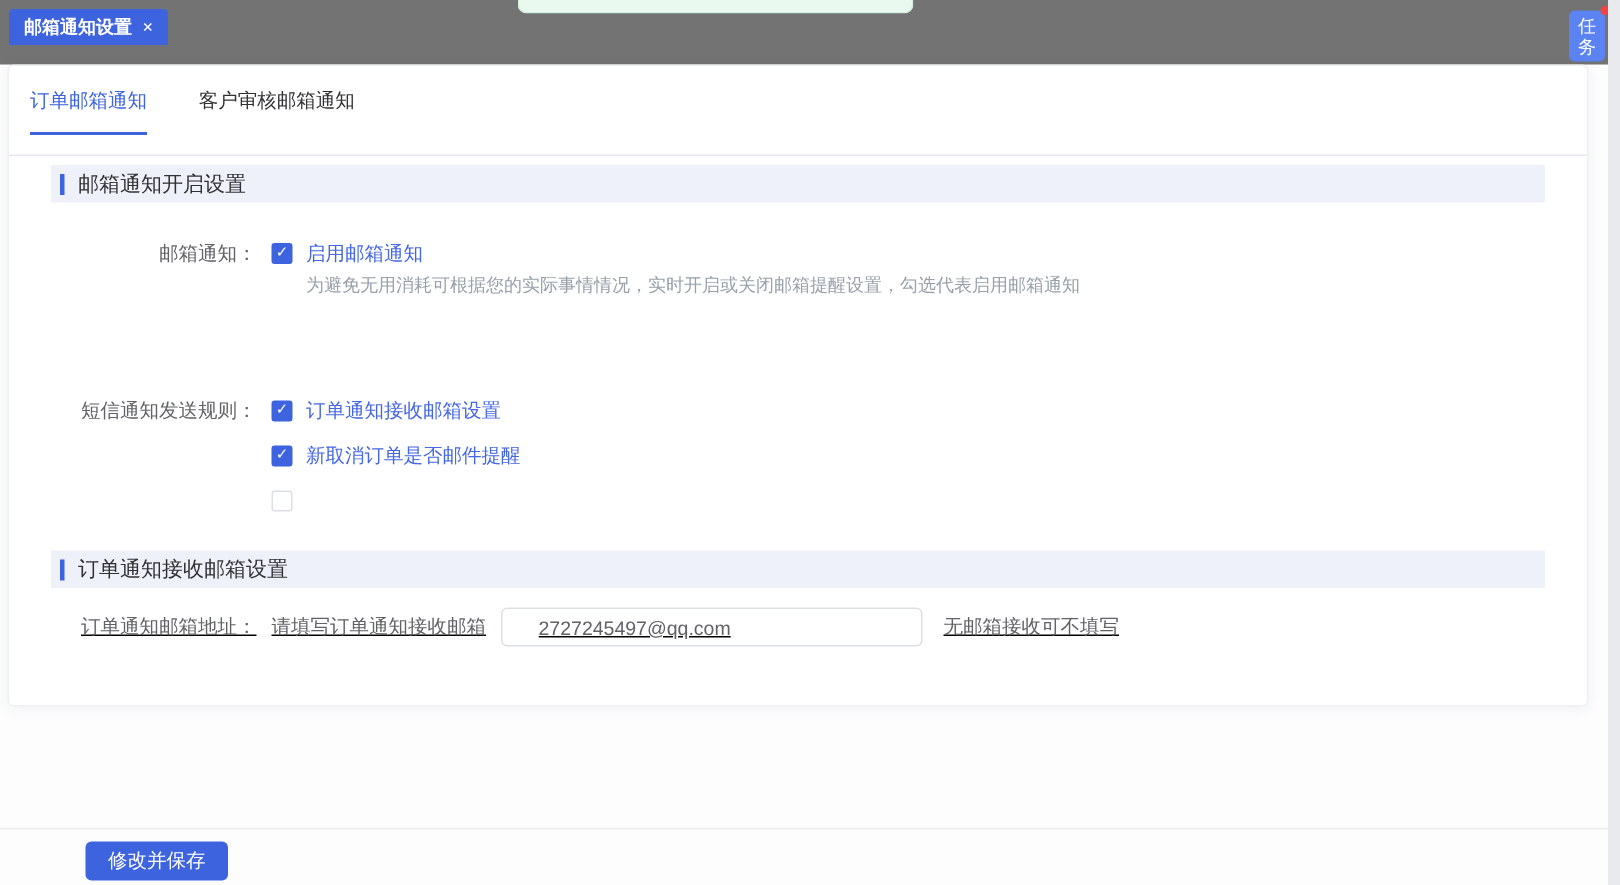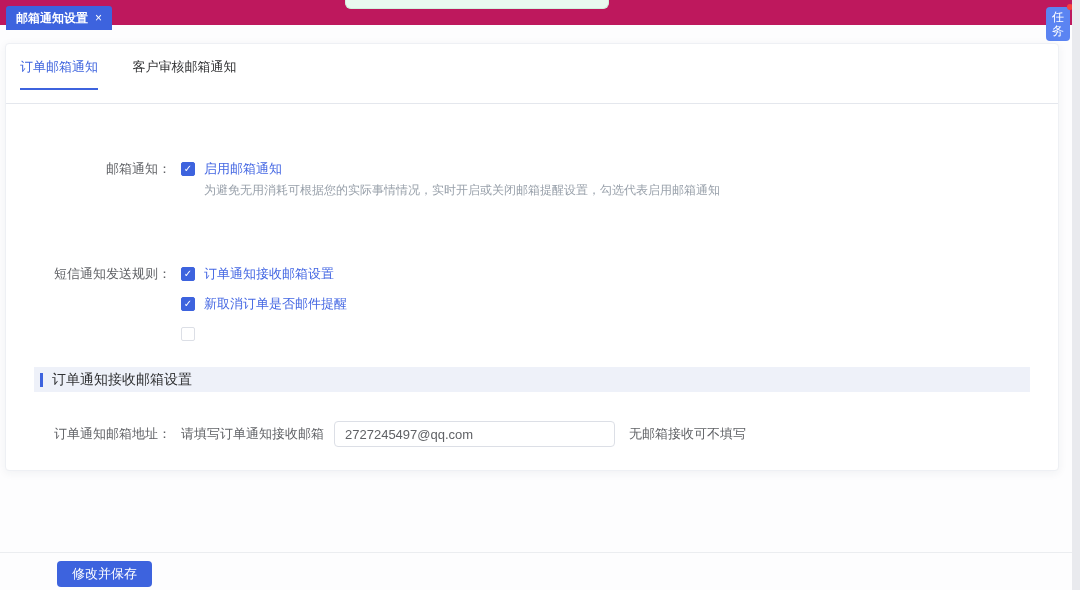--- a/index.html
+++ b/index.html
@@ -1,21 +1,21 @@
 <!DOCTYPE html>
 <html><head>
 <meta charset="utf-8">
 <style>
   * { margin:0; padding:0; box-sizing:border-box; }
   html,body { width:1080px; height:590px; }
   body { font-family:"Liberation Sans","DejaVu Sans",sans-serif; background:#fff; }
   .screen { position:relative; width:1080px; height:590px; overflow:hidden; background:#fdfdfe; }
 
   
-  .topbar { position:absolute; left:0; top:0; width:1080px; height:25px; background:#be185d; }
+  .topbar { position:absolute; left:0; top:0; width:1080px; height:43px; background:#737373; }
   .toast-remnant { position:absolute; left:345px; top:0; width:264px; height:9px;
     background:#e9f9ef; border:1px solid #d2f0de; border-top:none; border-radius:0 0 6px 6px; }
   .page-tab { position:absolute; left:6px; top:6px; height:24px; line-height:24px;
     background:#3d63de; color:#fff; font-size:12px; font-weight:bold;
     padding:0 10px; border-radius:3px 3px 0 0; cursor:pointer; white-space:nowrap; }
   .page-tab .close { margin-left:7px; font-weight:normal; font-size:12px; }
   .task-btn { position:absolute; left:1046px; top:7px; width:24px; height:34px;
     background:#5b84f2; color:#fff; border-radius:4px; font-size:12px; line-height:14px;
     text-align:center; padding-top:3px; cursor:pointer; }
   .task-btn .dot { position:absolute; top:-3px; right:-3px; width:6px; height:6px;
@@ -46,21 +46,21 @@
     justify-content:center; cursor:pointer; }
   .checkbox.checked { background:#3d63de; border-color:#3d63de; }
   .checkbox.checked::after { content:"✓"; color:#fff; font-size:10px; line-height:10px; }
   .cb-label { font-size:13px; color:#606266; margin-left:9px; cursor:pointer; }
   .cb-label.checked { color:#4467e3; }
 
   .helper-text { position:absolute; left:198px; font-size:12px; color:#98a0aa; }
 
   .inline-hint { font-size:13px; color:#606266; margin-left:10px; }
   .email-input { width:281px; height:26px; margin-left:10px; border:1px solid #dcdfe6;
-    border-radius:4px; padding:0 10px; font-size:13px; color:#606266; outline:none;
+    border-radius:4px; padding:0 24px; font-size:13px; color:#606266; outline:none;
     font-family:"Liberation Sans","DejaVu Sans",sans-serif; }
   .after-hint { font-size:13px; color:#606266; margin-left:14px; }
 
   
   .footer-divider { position:absolute; left:0; top:552px; width:1080px; height:1px; background:#ebedf0; }
   .save-btn { position:absolute; left:33px; top:561px; height:26px; padding:0 15px;
     background:#3d63de; color:#fff; border:none; border-radius:4px; font-size:13px;
     cursor:pointer; font-family:"Liberation Sans","DejaVu Sans",sans-serif;margin-left:24px; }
 </style>
 </head>
@@ -82,20 +82,24 @@
 
   <div class="scroll-strip"></div>
 
   <div class="card">
 
     <div class="tabs">
       <div class="tab active">订单邮箱通知</div>
       <div class="tab">客户审核邮箱通知</div>
     </div>
 
+    <div class="section-bar" style="top:66px;">
+      <span class="section-accent"></span>
+      <span class="section-title">邮箱通知开启设置</span>
+    </div>
 
     <div class="form-row" style="top:115px;">
       <div class="form-label">邮箱通知：</div>
       <span class="checkbox checked"></span>
       <span class="cb-label checked">启用邮箱通知</span>
     </div>
     <div class="helper-text" style="top:138px;">为避免无用消耗可根据您的实际事情情况，实时开启或关闭邮箱提醒设置，勾选代表启用邮箱通知</div>
 
 
     <div class="form-row" style="top:220px;">
@@ -111,21 +115,21 @@
     <div class="form-row" style="top:280px;">
       <div class="form-label"></div>
       <span class="checkbox"></span>
     </div>
 
     <div class="section-bar" style="top:323px;">
       <span class="section-accent"></span>
       <span class="section-title">订单通知接收邮箱设置</span>
     </div>
 
-    <div class="form-row" style="top:377px; height:26px;">
+    <div class="form-row" style="top:361px; height:26px;text-decoration:underline;">
       <div class="form-label">订单通知邮箱地址：</div>
       <span class="inline-hint">请填写订单通知接收邮箱</span>
       <input class="email-input" type="text" value="2727245497@qq.com" style="">
       <span class="after-hint">无邮箱接收可不填写</span>
     </div>
 
   </div>
 
   <div class="footer-divider"></div>
   <button class="save-btn">修改并保存</button>

